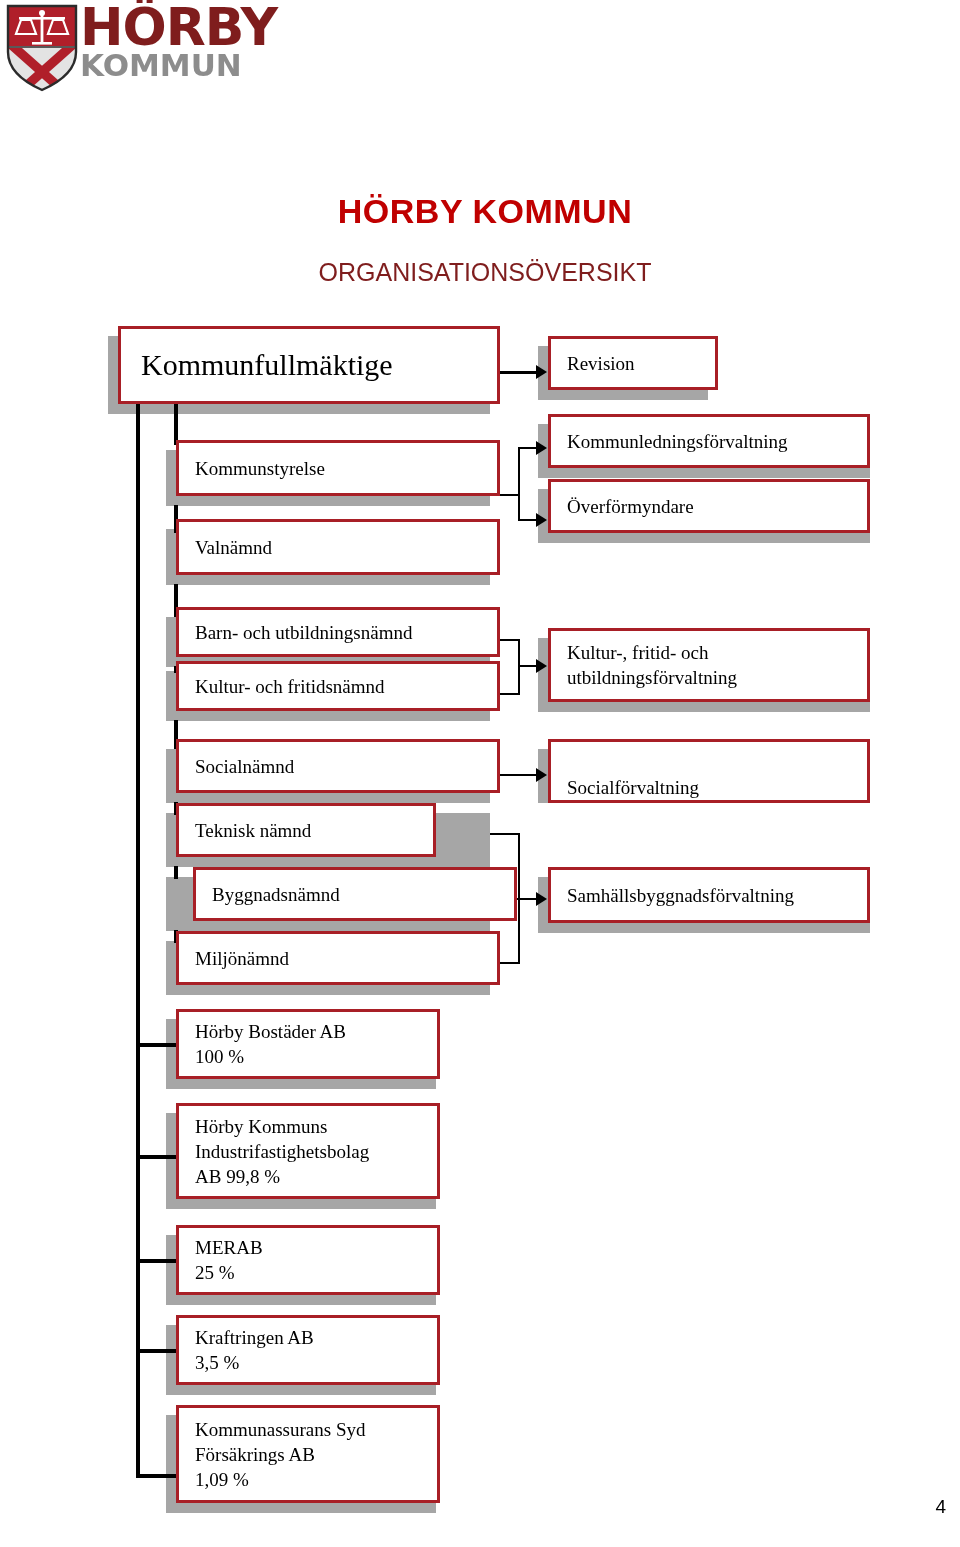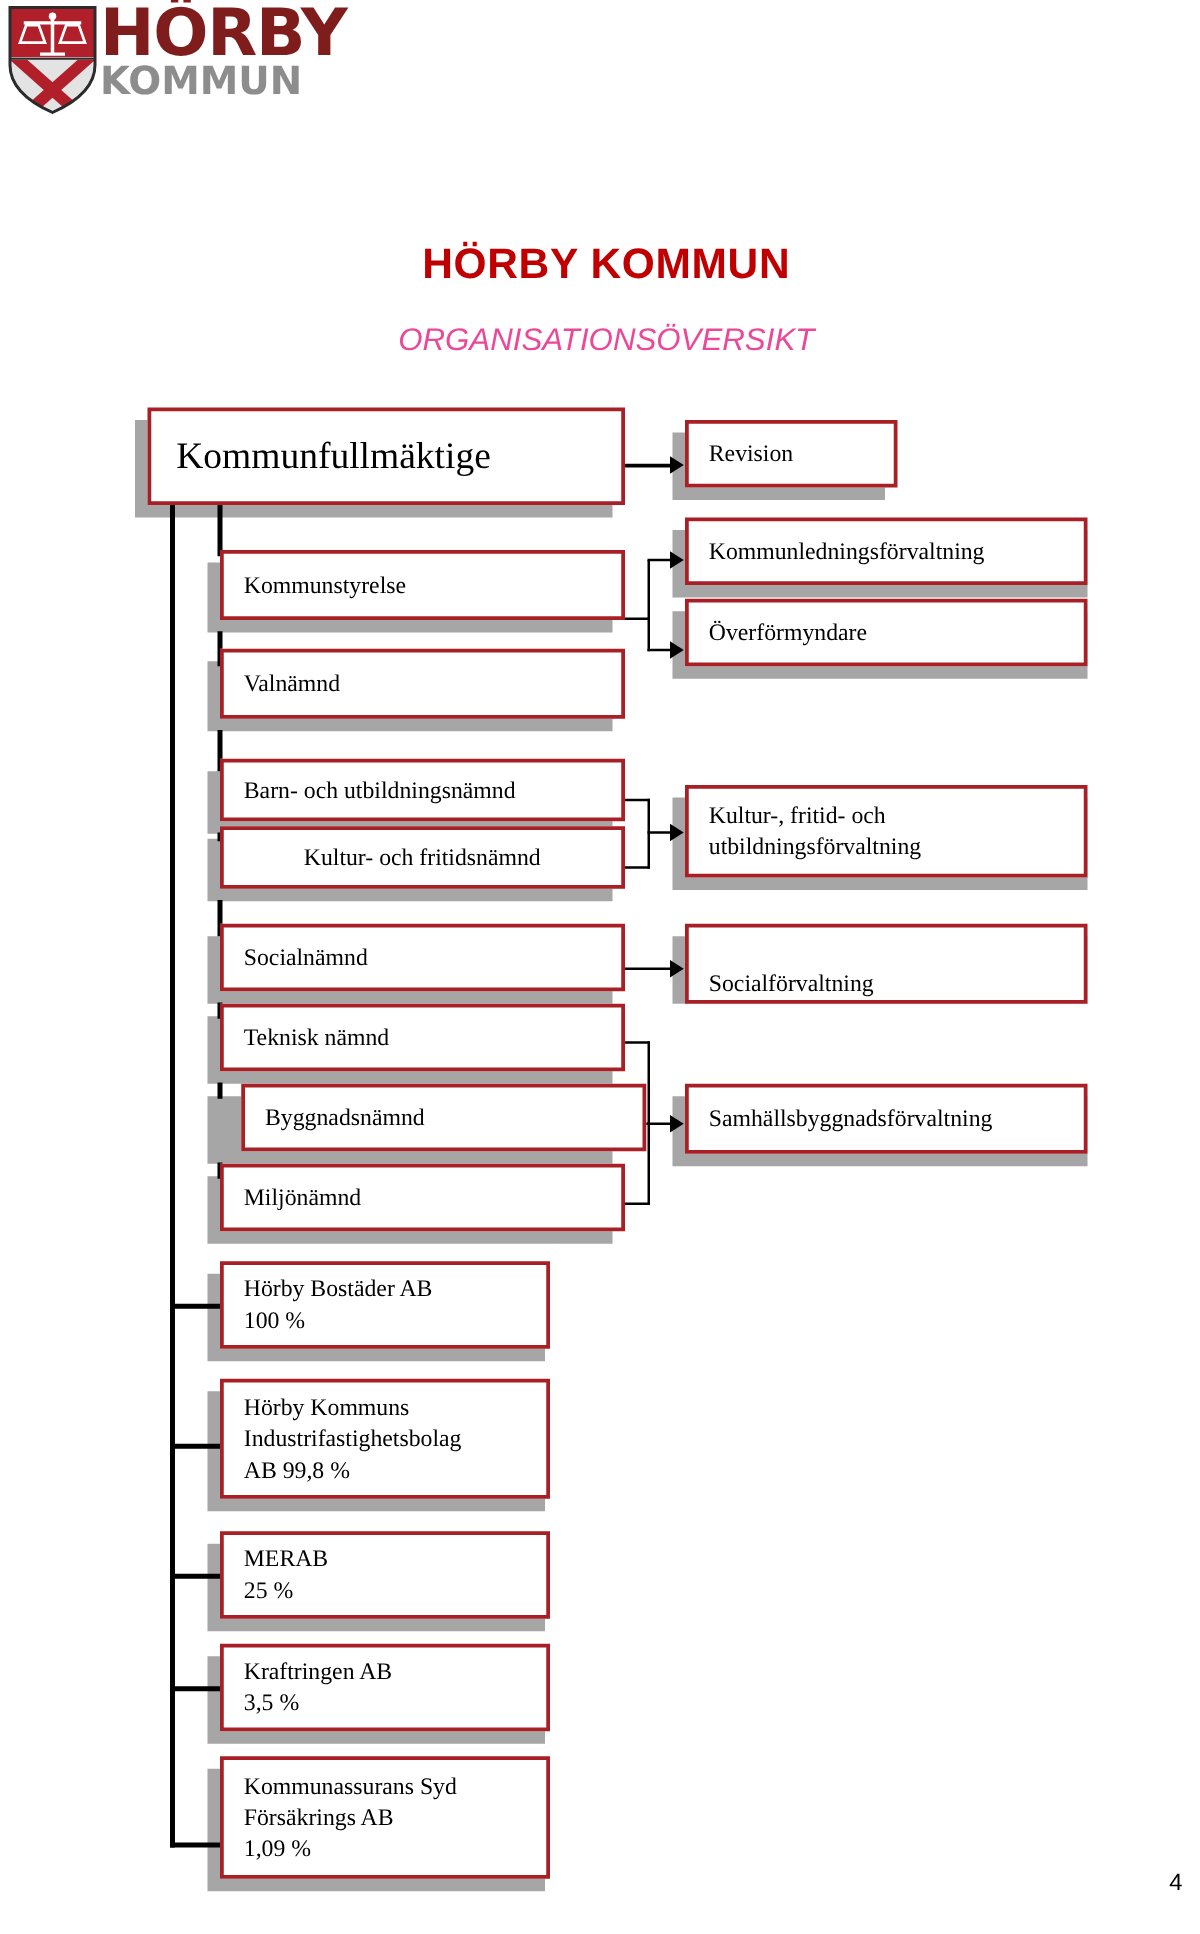--- a/index.html
+++ b/index.html
@@ -23,22 +23,22 @@
     letter-spacing:0px;
   }
   
   #doc-title{
     position:absolute;left:0;top:192px;width:960px;text-align:center;
     font-size:34px;font-weight:bold;color:#c00000;letter-spacing:.5px;
     padding-left:10px;box-sizing:border-box;
   }
   #doc-subtitle{
     position:absolute;left:0;top:258px;width:960px;text-align:center;
-    font-size:25px;font-weight:normal;color:#ec4899;letter-spacing:0px;
-    padding-left:10px;box-sizing:border-box;font-style:italic;
+    font-size:25px;font-weight:normal;color:#7f1d1d;letter-spacing:0px;
+    padding-left:10px;box-sizing:border-box;
   }
   
   #chart{position:absolute;left:0;top:0;width:960px;height:1547px;}
   .shadow{
     position:absolute;background:#a6a6a6;z-index:1;
   }
   .node{
     position:absolute;background:#ffffff;border:3px solid #a81f26;
     box-sizing:border-box;z-index:3;
     display:flex;align-items:center;
@@ -182,37 +182,37 @@
   </div>
 
   <div class="node" style="left:176px;top:519px;width:324px;height:56px;">
     <span class="lbl">Valnämnd</span>
   </div>
 
   <div class="node" style="left:176px;top:607px;width:324px;height:50px;">
     <span class="lbl">Barn- och utbildningsnämnd</span>
   </div>
 
-  <div class="node" style="left:176px;top:661px;width:324px;height:50px;padding-left:48px;">
+  <div class="node" style="left:176px;top:661px;width:324px;height:50px;">
     <span class="lbl">Kultur- och fritidsnämnd</span>
   </div>
 
   <div class="node" style="left:548px;top:628px;width:322px;height:74px;">
     <span class="lbl">Kultur-, fritid- och utbildningsförvaltning</span>
   </div>
 
   <div class="node" style="left:176px;top:739px;width:324px;height:54px;">
     <span class="lbl">Socialnämnd</span>
   </div>
 
   <div class="node" style="left:548px;top:739px;width:322px;height:64px;align-items:flex-end;">
     <span class="lbl">Socialförvaltning</span>
   </div>
 
-  <div class="node" style="left:176px;top:803px;width:324px;height:54px;">
+  <div class="node" style="left:176px;top:803px;width:260px;height:54px;">
     <span class="lbl">Teknisk nämnd</span>
   </div>
 
   <div class="node" style="left:176px;top:867px;width:324px;height:54px;margin-left:17px;">
     <span class="lbl">Byggnadsnämnd</span>
   </div>
 
   <div class="node" style="left:548px;top:867px;width:322px;height:56px;">
     <span class="lbl">Samhällsbyggnadsförvaltning</span>
   </div>

